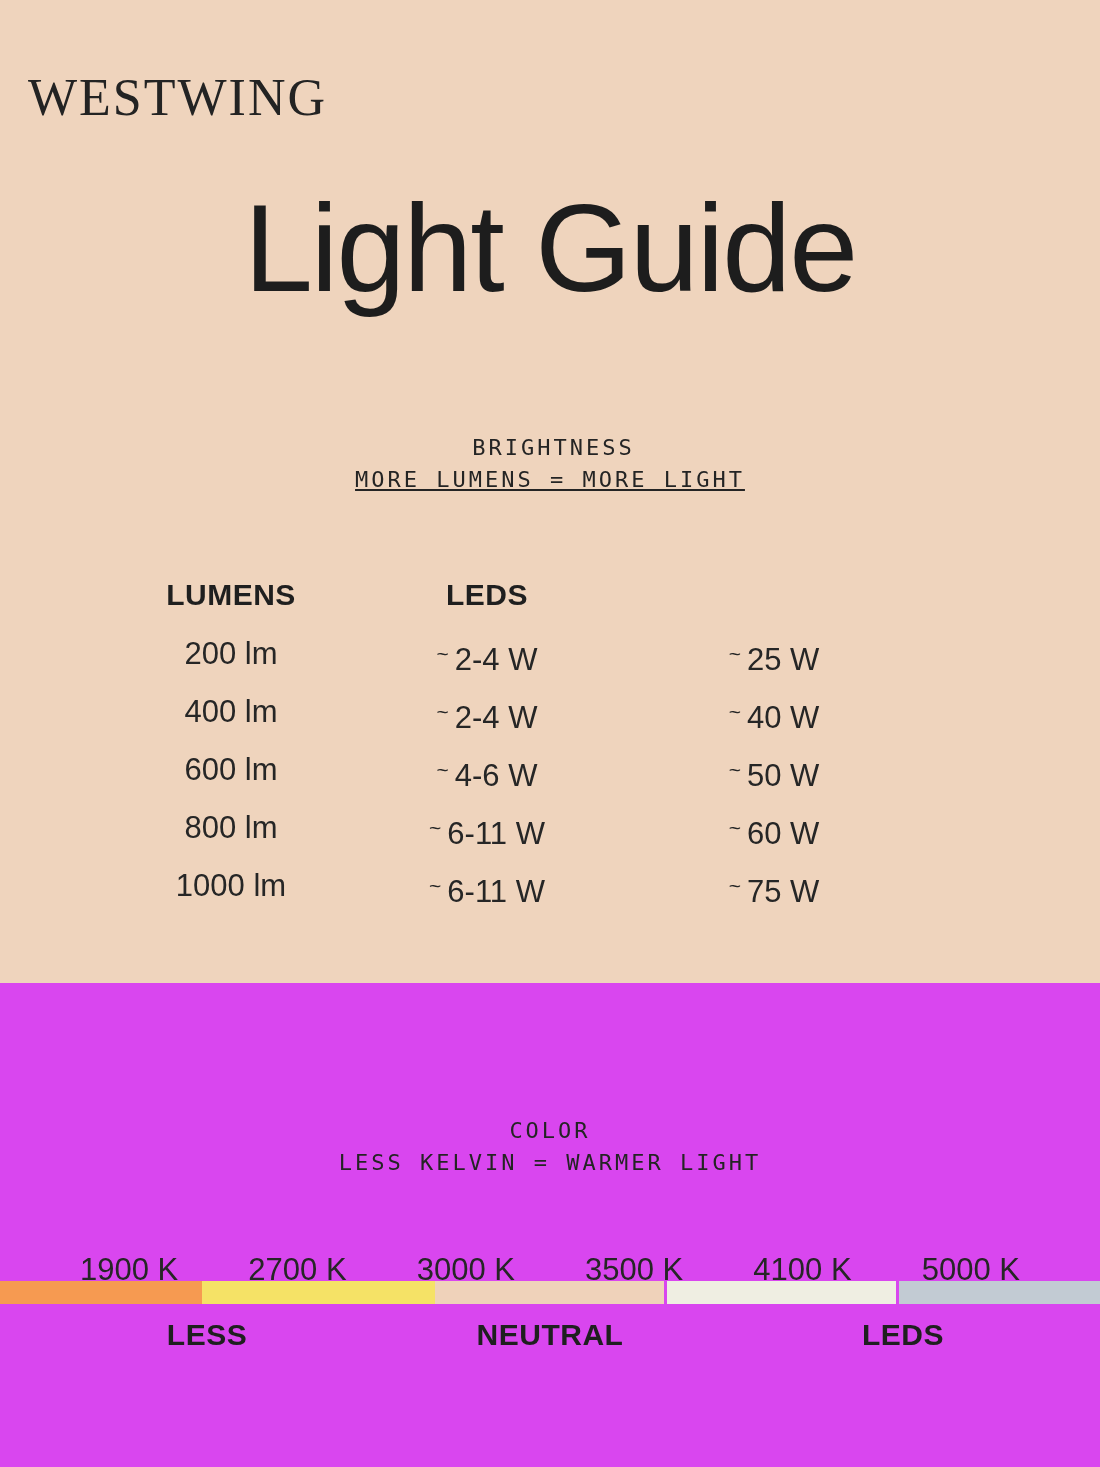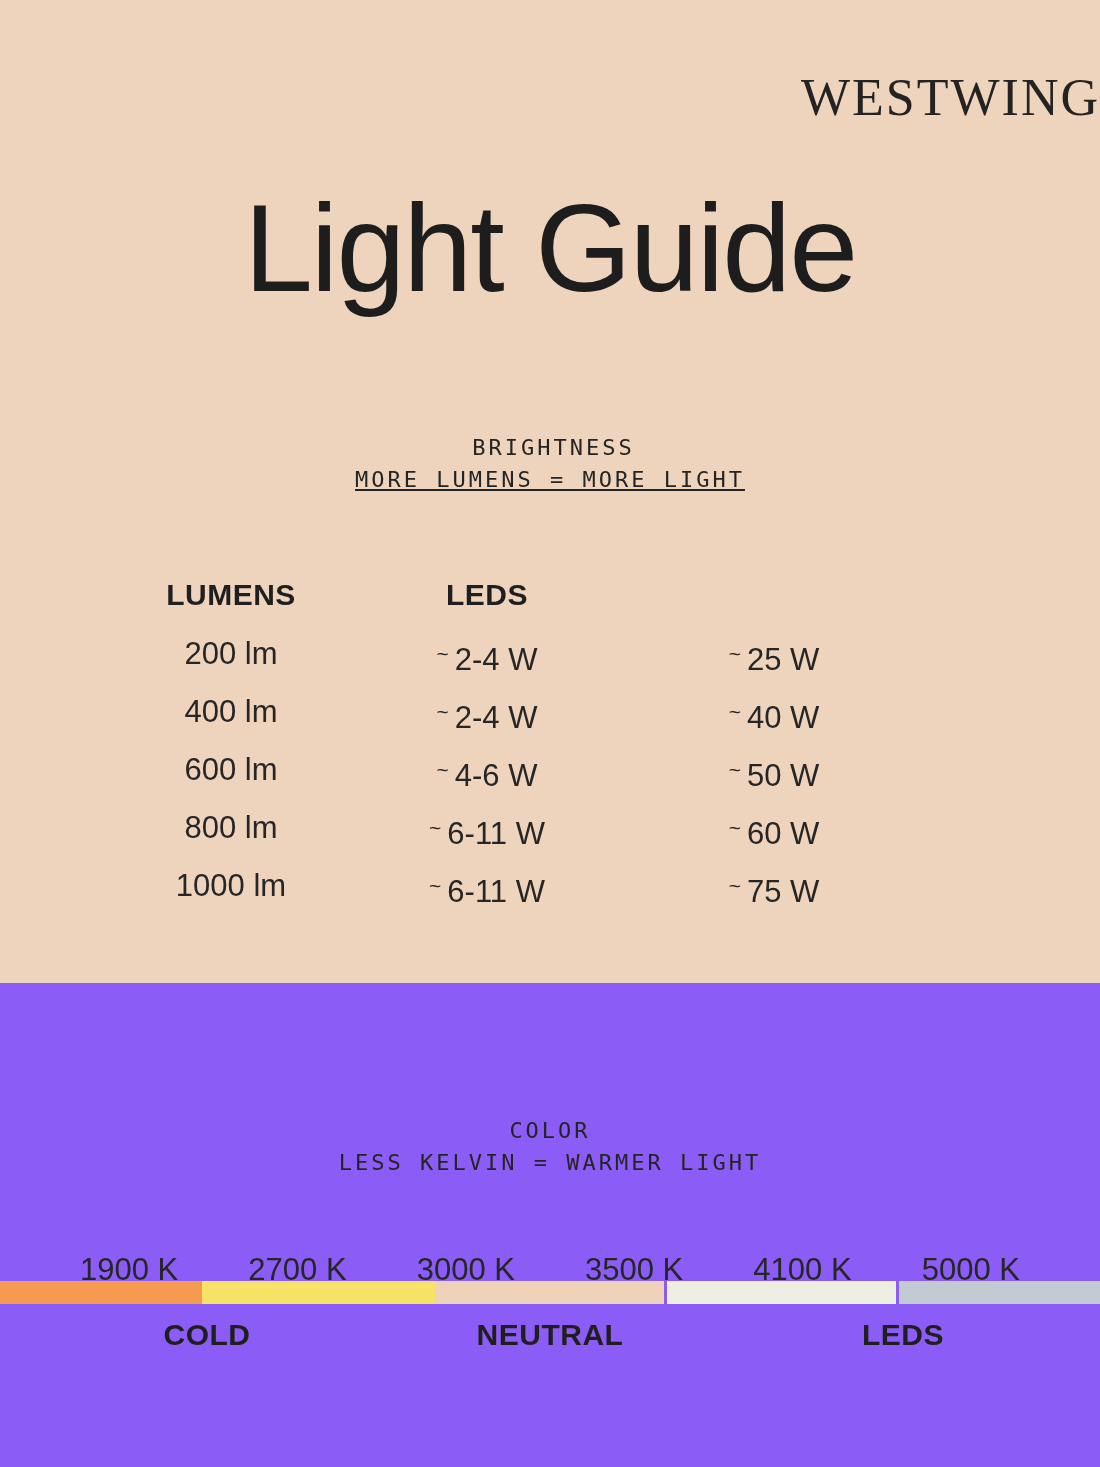--- a/index.html
+++ b/index.html
@@ -26,26 +26,27 @@
     position: absolute;
     left: 0; top: 983px;
     width: 1100px;
     height: 484px;
     background: #f8f6f1;
   }
   .brand {
     position: absolute;
     top: 68px; left: 0;
     width: 100%;
-    text-align: right;
+    text-align: left;
     font-family: "Liberation Serif", serif;
     font-size: 52px;
     font-weight: 500;
     letter-spacing: 2px;
     color: #232323;
+    padding-left: 28px;
   }
   .title {
     position: absolute;
     top: 186px; left: 0;
     width: 100%;
     text-align: center;
     font-size: 124px;
     font-weight: 400;
     letter-spacing: -2px;
     line-height: 1;
@@ -189,21 +190,21 @@
         </div>
         <div class="trow">
           <div>1000 lm</div>
           <div><span class="approx">~</span><span>6-11 W</span></div>
           <div><span class="approx">~</span><span>75 W</span></div>
         </div>
       </div>
     </div>
   </div>
 
-  <div class="bottom-section" style="background-color: #8b5cf6;">
+  <div class="bottom-section" style="background-color: #d946ef;">
     <div class="mono-heading color-heading">COLOR</div>
     <div class="mono-sub color-sub">LESS KELVIN = WARMER LIGHT</div>
 
     <div class="kelvin-row">
       <div>1900 K</div>
       <div>2700 K</div>
       <div>3000 K</div>
       <div>3500 K</div>
       <div>4100 K</div>
       <div>5000 K</div>
@@ -211,19 +212,19 @@
 
     <div class="color-bar">
       <div class="seg seg-orange" style="background-color: rgb(246, 154, 81);"></div>
       <div class="seg seg-yellow" style="background-color: rgb(245, 226, 102);"></div>
       <div class="seg seg-peach" style="background-color: rgb(239, 210, 186);"></div>
       <div class="seg seg-cream" style="background-color: rgb(239, 238, 226);"></div>
       <div class="seg seg-blue" style="background-color: rgb(194, 203, 211);"></div>
     </div>
 
     <div class="temp-labels">
-      <div class="temp-warm">COLD</div>
+      <div class="temp-warm">LESS</div>
       <div class="temp-neutral">NEUTRAL</div>
       <div class="temp-cold">LEDS</div>
     </div>
   </div>
 
 </div>
 
 </body></html>

